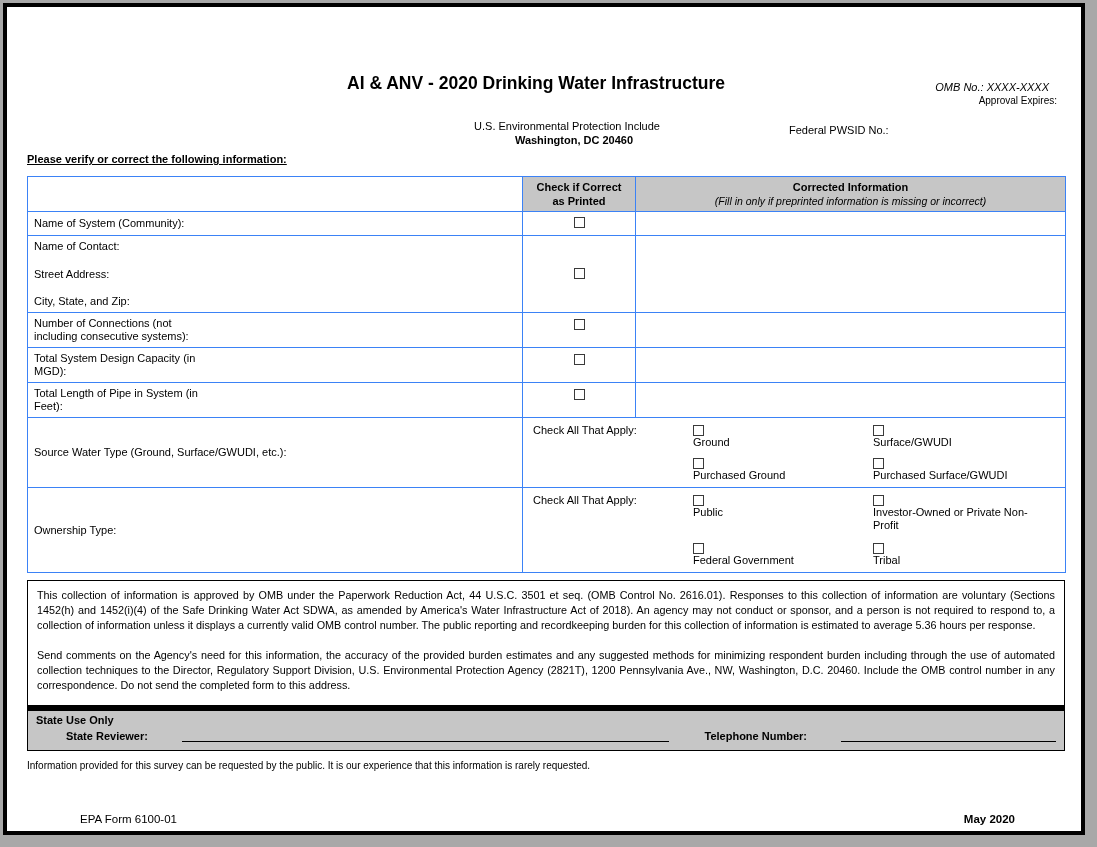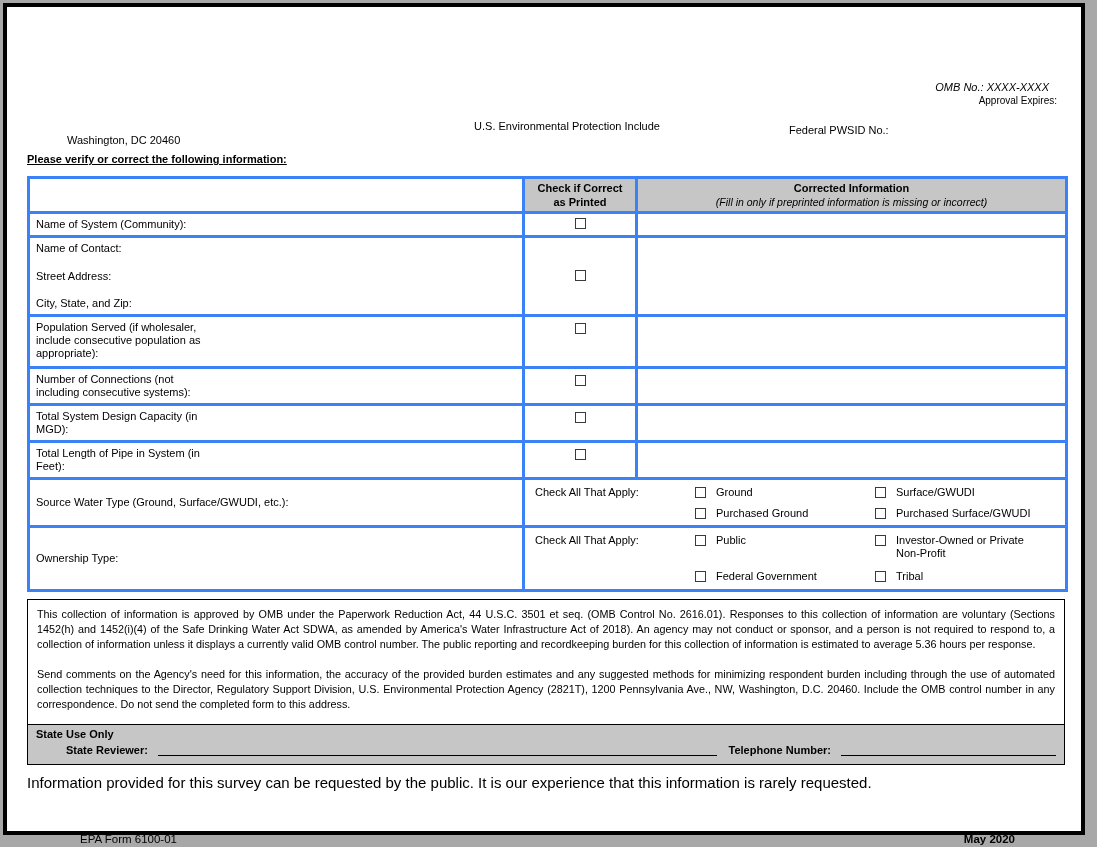--- a/index.html
+++ b/index.html
@@ -22,32 +22,32 @@
   .header { position: relative; height: 169px; }
   .title {
     position: absolute; top: 66px; left: 0; width: 100%;
     text-align: center; padding-right: 16px;
     font-size: 17.5px; font-weight: bold; line-height: 21px;
   }
   .omb      { position: absolute; top: 74px;  right: 32px; font-size: 11px; font-style: italic; }
   .approval { position: absolute; top: 88px;  right: 24px; font-size: 10px; }
   .agency   { position: absolute; top: 113px; width: 100%; text-align: center; padding-left: 46px; font-size: 11px; }
   .pwsid    { position: absolute; top: 117px; left: 782px; font-size: 11px; }
-  .address  { position: absolute; top: 127px; width: 100%; text-align: left; padding-left: 60px; font-size: 11px; }
+  .address  { position: absolute; top: 127px; width: 100%; text-align: center; padding-left: 60px; font-size: 11px; font-weight: bold; }
   .instruction {
     position: absolute; top: 146px; left: 20px;
     font-size: 11px; font-weight: bold; text-decoration: underline;
   }
 
   
   table.main {
     border-collapse: collapse; table-layout: fixed;
     width: 1038px; margin-left: 20px; font-size: 11px;
   }
-  .main td { border: 3px solid #3b82f6; vertical-align: top; background: #fff; }
+  .main td { border: 1px solid #3b82f6; vertical-align: top; background: #fff; }
   .rh-hdr { height: 35px; } .rh1 { height: 24px; } .rh2 { height: 77px; }
   .rh3 { height: 52px; }    .rh4 { height: 34px; } .rh5 { height: 34px; }
   .rh6 { height: 34px; }    .rh7 { height: 46px; } .rh8 { height: 64px; }
 
   .hdr td { background: #c6c6c6; text-align: center; vertical-align: middle; line-height: 14px; padding: 2px; }
   .hdr td.first { background: #fff; }
   .hdr .b  { font-weight: bold; }
   .hdr .it { font-style: italic; font-size: 10.5px; }
 
   .label-cell { padding: 4px 6px; line-height: 13px; }
@@ -61,53 +61,54 @@
     border: 1px solid #3a3a3a; background: #fff;
   }
 
   .check-all-cell { padding: 0; }
   .ca-grid {
     display: grid; grid-template-columns: 160px 180px 1fr;
     padding: 6px 6px 5px 10px; row-gap: 8px; align-items: start; font-size: 11px;
   }
   .ca-grid.own-grid { row-gap: 10px; }
   .ca-label { grid-row: 1 / span 2; }
-  .opt { display: flex; align-items: flex-start; }
+  .opt { display: flex; align-items: flex-start; flex-direction: column; }
   .opt .cb { flex: 0 0 auto; margin-right: 10px; margin-top: 1px; }
   .opt-lbl { line-height: 13px; padding-right: 10px; }
 
   
   .notice-box { border: 1px solid #000; margin: 7px 16px 0 20px; }
   .notice { font-size: 10.8px; line-height: 15px; text-align: justify; }
   .notice.n1 { padding: 7px 9px 6px 9px; }
   .notice.n2 { padding: 9px 9px 12px 9px; }
 
-  .state-use { background: #c6c6c6; border-top: 1px solid #000000; padding: 2px 8px 8px 8px; font-size: 11px; }
+  .state-use { background: #c6c6c6; border-top: 6px solid #000000; padding: 2px 8px 8px 8px; font-size: 11px; }
   .su-title { font-weight: bold; padding: 1px 0 3px 0; }
-  .su-row { display: flex; align-items: flex-end; font-weight: bold; padding-left: 30px; }
+  .su-row { display: flex; align-items: flex-end; font-weight: bold; padding-left: 30px; gap: 24px; }
   .su-lbl { white-space: nowrap; }
   .write-line { border-bottom: 1px solid #000; height: 13px; display: inline-block; }
   .write-line.l1 { flex: 1; margin: 0 12px 0 10px; }
   .write-line.l2 { width: 215px; margin-left: 10px; }
 
-  .public-note { margin: 9px 16px 0 20px; font-size: 15px; }
+  .public-note { margin: 9px 16px 0 20px; font-size: 10px; }
 
   .bottom-row {
     display: flex; justify-content: space-between;
     margin: 42px 66px 0 73px; font-size: 11.5px;
   }
   .bottom-row .date { font-weight: bold; }
 </style>
 </head>
 <body>
 
 <div class="page">
 
   <div class="header">
     <div class="title">
+      <div>AI &amp; ANV - 2020 Drinking Water Infrastructure</div>
     </div>
     <div class="omb">OMB No.: XXXX-XXXX</div>
     <div class="approval">Approval Expires:</div>
     <div class="agency">U.S. Environmental Protection Include</div>
     <div class="pwsid">Federal PWSID No.:</div>
     <div class="address">Washington, DC 20460</div>
     <div class="instruction">Please verify or correct the following information:</div>
   </div>
 
   <table class="main">
@@ -149,33 +150,20 @@
           <div>Street Address:</div>
           <div>City, State, and Zip:</div>
         </div>
       </td>
       <td class="cb-cell vmid">
         <span class="cb"></span>
       </td>
       <td></td>
     </tr>
 
-    <tr class="rh3">
-      <td class="label-cell">
-        <div class="lines">
-          <div>Population Served (if wholesaler,</div>
-          <div>include consecutive population as</div>
-          <div>appropriate):</div>
-        </div>
-      </td>
-      <td class="cb-cell">
-        <span class="cb"></span>
-      </td>
-      <td></td>
-    </tr>
 
     <tr class="rh4">
       <td class="label-cell">
         <div class="lines">
           <div>Number of Connections (not</div>
           <div>including consecutive systems):</div>
         </div>
       </td>
       <td class="cb-cell">
         <span class="cb"></span>

